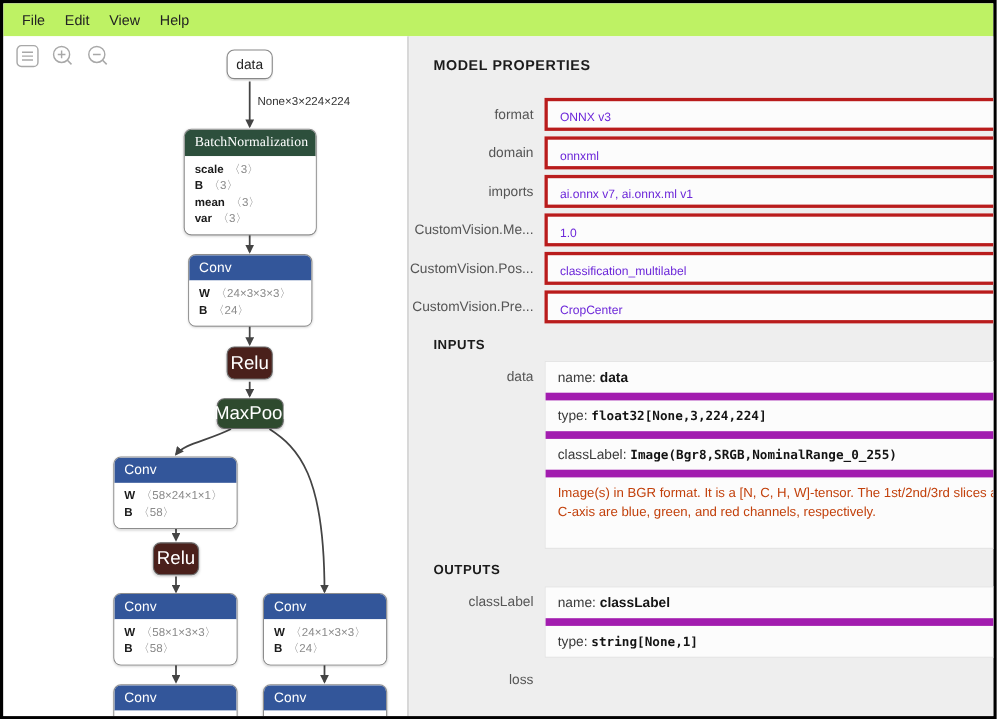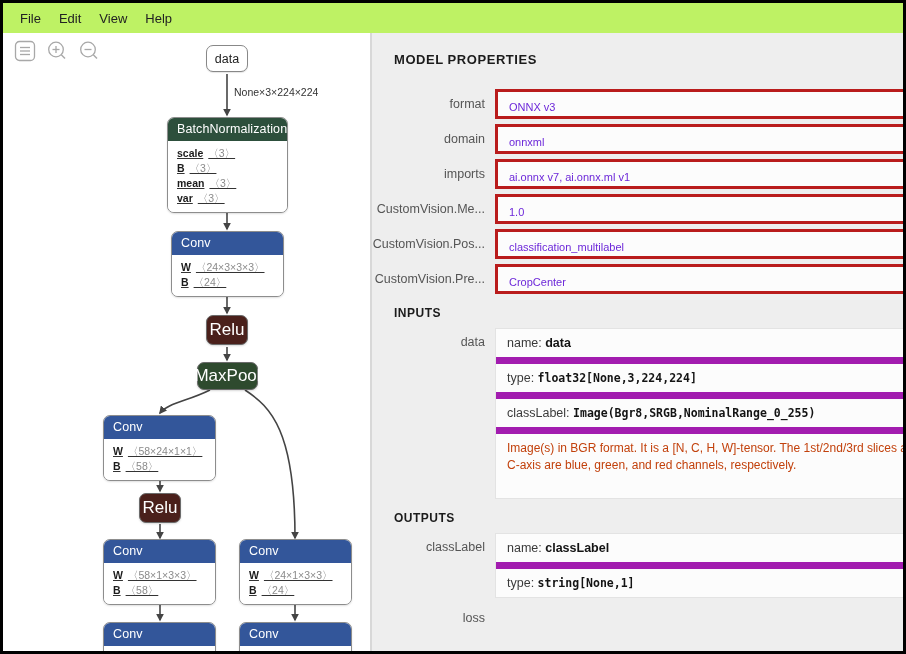--- a/index.html
+++ b/index.html
@@ -61,21 +61,21 @@
     box-shadow:0 1px 2px rgba(0,0,0,0.13);
   }
   .opbox .hdr{
     font-size:12.5px;color:#ffffff;
     padding:4px 9px 5px 9px;
     letter-spacing:0.1px;
   }
   .opbox .attrs{
     background:#ffffff;padding:5px 9px 6px 9px;
   }
-  .attr{font-size:10.5px;line-height:15px;color:#333;white-space:nowrap;text-decoration:underline;}
+  .attr{font-size:10.5px;line-height:15px;color:#333;white-space:nowrap;}
   .attr .k{font-weight:bold;color:#1b1b1b;}
   .attr .v{color:#8a8a8a;margin-left:5px;}
   .simple{
     border-radius:7px;border:1px solid #6b6b6b;
     color:#ffffff;font-size:17px;
     display:flex;align-items:center;justify-content:center;
     box-shadow:0 1px 2px rgba(0,0,0,0.15);
   }
   .edge-label{
     position:absolute;font-size:10.5px;color:#333333;white-space:nowrap;
@@ -228,21 +228,21 @@
 
       <line x1="292" y1="570" x2="292" y2="587" stroke="#444444" stroke-width="1.6" marker-end="url(#arrow)"></line>
     </svg>
 
     <div class="node pill" style="left:203px;top:12px;width:42px;height:27px;">
       <span>data</span>
     </div>
     <div class="edge-label" style="left:231px;top:53px;">None×3×224×224</div>
 
     <div class="node opbox" style="left:164px;top:84px;width:121px;">
-      <div class="hdr" style="background:#2d4f3c;">
+      <div class="hdr" style="background:#2d4f3c;font-family:Liberation Serif, serif;">
         <span>BatchNormalization</span>
       </div>
       <div class="attrs">
         <div class="attr"><span class="k">scale</span><span class="v">〈3〉</span></div>
         <div class="attr"><span class="k">B</span><span class="v">〈3〉</span></div>
         <div class="attr"><span class="k">mean</span><span class="v">〈3〉</span></div>
         <div class="attr"><span class="k">var</span><span class="v">〈3〉</span></div>
       </div>
     </div>
 

